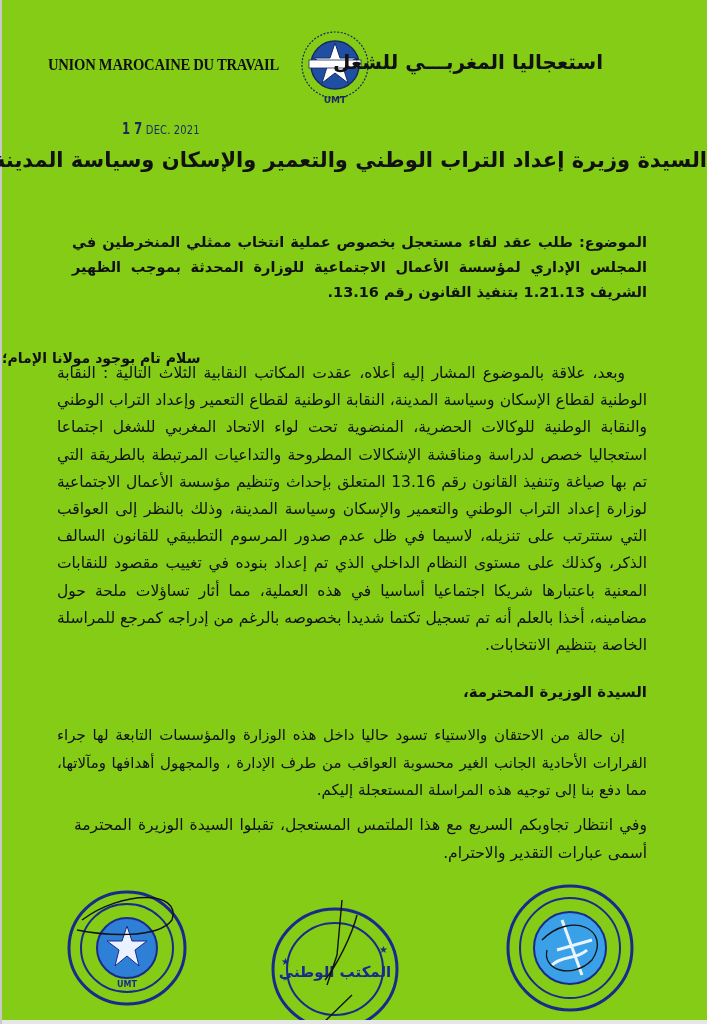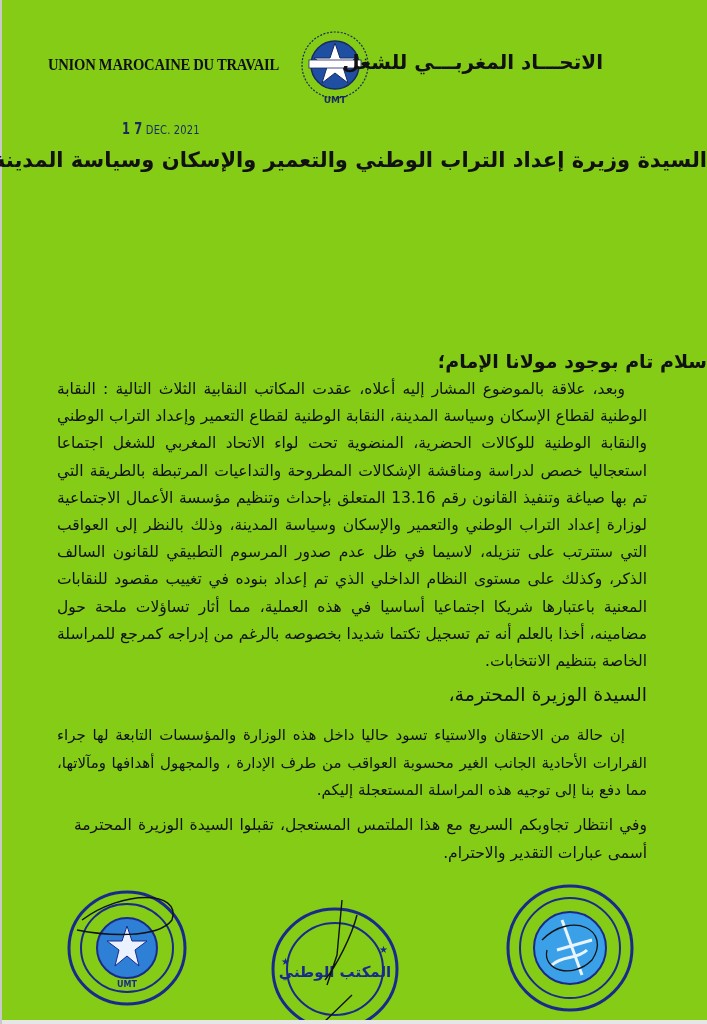--- a/index.html
+++ b/index.html
@@ -21,23 +21,23 @@
                 font-size: 13px; color: #1b2a5e; letter-spacing: 0.2px; transform: scaleX(0.85); transform-origin: left center; white-space: nowrap; }
   .stamp-date b { font-size: 15px; font-weight: bold; }
 
   .addressee { position: absolute; left: 0; right: 0; top: 148px; text-align: center; direction: rtl;
                font-weight: bold; font-size: 21px; color: #111; white-space: nowrap; }
 
   .rtl { direction: rtl; text-align: justify; }
   .subject { position: absolute; left: 70px; right: 60px; top: 230px; font-weight: bold; font-size: 14.5px; line-height: 25px; }
   .reference { position: absolute; left: 70px; right: 60px; top: 312px; font-size: 16px; line-height: 24px; }
   .reference .lbl { font-weight: bold; }
-  .greeting { position: absolute; left: 0; right: 0; top: 350px; text-align: right; direction: rtl; font-weight: bold; font-size: 19px; }
-  .body1 { position: absolute; left: 55px; right: 60px; top: 376px; font-size: 15.5px; line-height: 27.2px; text-align: justify; text-align-last: right; }
-  .salute2 { position: absolute; left: 70px; right: 60px; top: 683px; font-weight: normal; font-size: 19px; }
+  .greeting { position: absolute; left: 0; right: 0; top: 350px; text-align: left; direction: rtl; font-weight: bold; font-size: 14px; }
+  .body1 { position: absolute; left: 55px; right: 60px; top: 360px; font-size: 15.5px; line-height: 27.2px; text-align: justify; text-align-last: right; }
+  .salute2 { position: absolute; left: 70px; right: 60px; top: 683px; font-weight: bold; font-size: 15px; }
   .body2 { position: absolute; left: 55px; right: 60px; top: 722px; font-size: 15px; line-height: 27.5px; text-align-last: right; }
   .body3 { position: absolute; left: 72px; right: 60px; top: 812px; font-size: 15.5px; line-height: 27.5px; text-align-last: right; }
   .indent { display: inline-block; width: 22px; }
 
   .seal { position: absolute; }
   .seal-1 { left: 60px; top: 880px; width: 130px; height: 130px; }
   .seal-2 { left: 265px; top: 895px; width: 135px; height: 129px; }
   .seal-3 { left: 500px; top: 880px; width: 135px; height: 135px; }
 </style>
 </head>
@@ -48,29 +48,33 @@
   <div class="lh-fr">UNION MAROCAINE DU TRAVAIL</div>
 
   <svg class="logo" viewBox="0 0 72 80">
     <circle cx="36" cy="38" r="33" fill="none" stroke="#1b2a5e" stroke-width="1.2" stroke-dasharray="2 1.5"></circle>
     <circle cx="36" cy="38" r="24" fill="#1f4fa3" stroke="#1b2a5e" stroke-width="1.5"></circle>
     <polygon points="36,16 41,31 57,31 44,40 49,56 36,46 23,56 28,40 15,31 31,31" fill="#ffffff" stroke="#1b2a5e" stroke-width="1"></polygon>
     <rect x="10" y="33" width="52" height="8" fill="#ffffff" stroke="#1b2a5e" stroke-width="0.8"></rect>
     <text x="36" y="76" text-anchor="middle" font-size="9" font-family="DejaVu Sans, sans-serif" fill="#1b2a5e" font-weight="bold">UMT</text>
   </svg>
 
-  <div class="lh-ar">الاتحـــاد المغربـــي للشغل</div>
+  <div class="lh-ar">استعجاليا المغربـــي للشغل</div>
 
   <div class="stamp-date">
     <b>1 7</b>
     <span>DEC. 2021</span>
   </div>
 
   <div class="addressee">السيدة وزيرة إعداد التراب الوطني والتعمير والإسكان وسياسة المدينة</div>
 
+  <div class="subject rtl">
+    <span>الموضوع:</span>
+    <span>طلب عقد لقاء مستعجل بخصوص عملية انتخاب ممثلي المنخرطين في المجلس الإداري لمؤسسة الأعمال الاجتماعية للوزارة المحدثة بموجب الظهير الشريف 1.21.13 بتنفيذ القانون رقم 13.16.</span>
+  </div>
 
 
   <div class="greeting">سلام تام بوجود مولانا الإمام؛</div>
 
   <div class="body1 rtl"><span class="indent"></span><span>وبعد، علاقة بالموضوع المشار إليه أعلاه، عقدت المكاتب النقابية الثلاث التالية : النقابة الوطنية لقطاع الإسكان وسياسة المدينة، النقابة الوطنية لقطاع التعمير وإعداد التراب الوطني والنقابة الوطنية للوكالات الحضرية، المنضوية تحت لواء الاتحاد المغربي للشغل اجتماعا استعجاليا خصص لدراسة ومناقشة الإشكالات المطروحة والتداعيات المرتبطة بالطريقة التي تم بها صياغة وتنفيذ القانون رقم 13.16 المتعلق بإحداث وتنظيم مؤسسة الأعمال الاجتماعية لوزارة إعداد التراب الوطني والتعمير والإسكان وسياسة المدينة، وذلك بالنظر إلى العواقب التي ستترتب على تنزيله، لاسيما في ظل عدم صدور المرسوم التطبيقي للقانون السالف الذكر، وكذلك على مستوى النظام الداخلي الذي تم إعداد بنوده في تغييب مقصود للنقابات المعنية باعتبارها شريكا اجتماعيا أساسيا في هذه العملية، مما أثار تساؤلات ملحة حول مضامينه، أخذا بالعلم أنه تم تسجيل تكتما شديدا بخصوصه بالرغم من إدراجه كمرجع للمراسلة الخاصة بتنظيم الانتخابات.</span></div>
 
   <div class="salute2 rtl">السيدة الوزيرة المحترمة،</div>
 
   <div class="body2 rtl"><span class="indent"></span><span>إن حالة من الاحتقان والاستياء تسود حاليا داخل هذه الوزارة والمؤسسات التابعة لها جراء القرارات الأحادية الجانب الغير محسوبة العواقب من طرف الإدارة ، والمجهول أهدافها ومآلاتها، مما دفع بنا إلى توجيه هذه المراسلة المستعجلة إليكم.</span></div>
 

